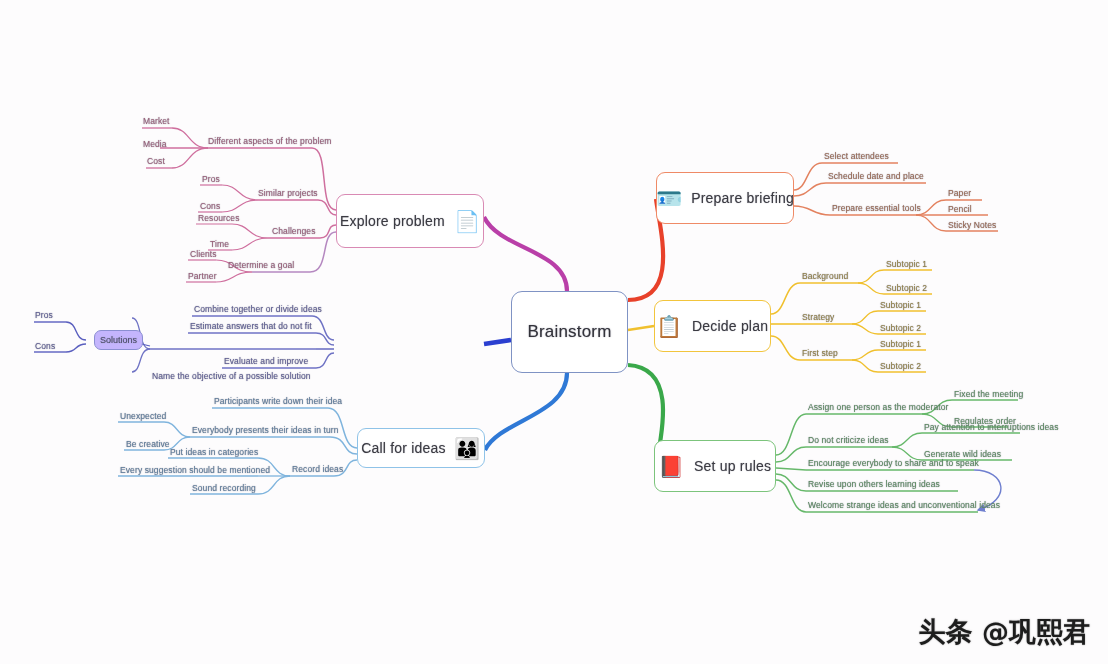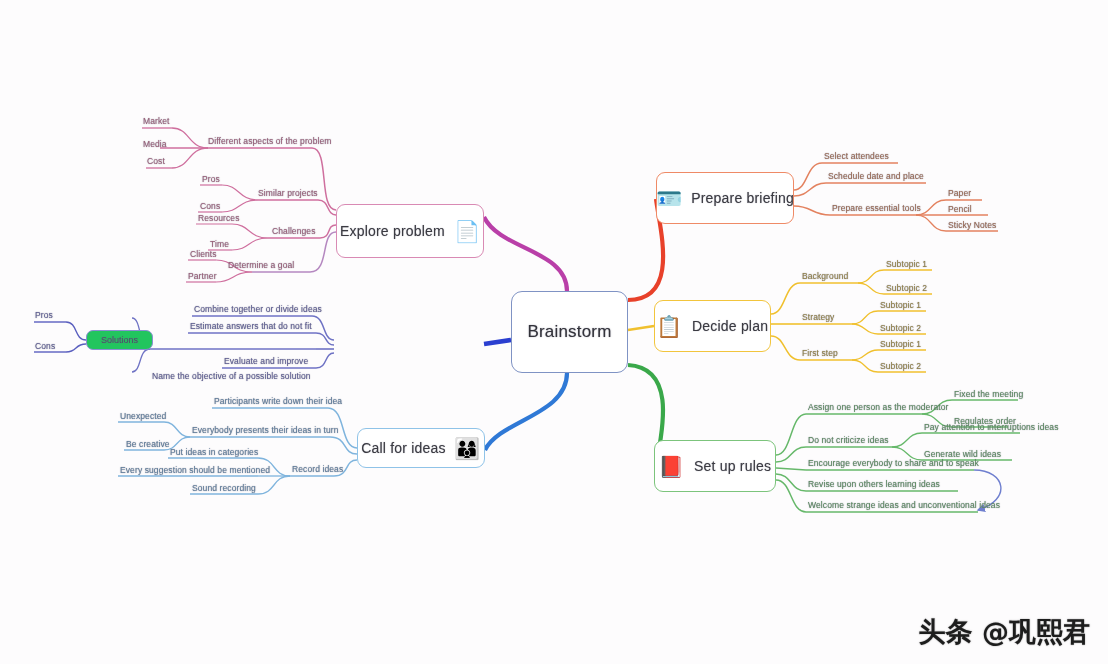--- a/index.html
+++ b/index.html
@@ -27,21 +27,21 @@
     font-size: 14px; color: #3b3b42; letter-spacing: .2px;
     text-shadow: 0 0 1.1px rgba(90,90,110,.55);
   }
 
   #root {
     left: 511px; top: 291px; width: 117px; height: 82px;
     border: 1.8px solid #7f93c4; border-radius: 11px;
   }
   #root .lbl { font-size: 17px; color: #33333a; text-shadow: 0 0 1.3px rgba(70,70,95,.6); }
 
-  .n-explore  { left: 336px; top: 204px; width: 148px; height: 54px; border-color: #d98ab4; }
+  .n-explore  { left: 336px; top: 194px; width: 148px; height: 54px; border-color: #d98ab4; }
   .n-discuss  { left: 334px; top: 320px; width: 150px; height: 54px; border-color: #7b7fd0; }
   .n-call     { left: 357px; top: 428px; width: 128px; height: 40px; border-color: #8fc3e8; }
   .n-prepare  { left: 656px; top: 172px; width: 138px; height: 52px; border-color: #ef8a66; }
   .n-decide   { left: 654px; top: 300px; width: 117px; height: 52px; border-color: #f2c53d; }
   .n-setup    { left: 654px; top: 440px; width: 122px; height: 52px; border-color: #7cc47c; }
 
   .sub {
     position: absolute;
     font-size: 8.5px;
     color: #5d6170;
@@ -52,24 +52,25 @@
   }
   .sub.pink   { color: #9b5f78; }
   .sub.purple { color: #5f5f93; }
   .sub.lblue  { color: #5f7e9b; }
   .sub.orange { color: #9b6a52; }
   .sub.yellow { color: #938247; }
   .sub.green  { color: #5b8b5f; }
 
   .boxnode {
     position: absolute;
-    background:#22c55e; border:1.3px solid #8b8fd2; border-radius:7px;
-    padding: 4px 14px; font-size: 9px; color:#4b4d68;
+    background:#c4b5fd; border:1.3px solid #8b8fd2; border-radius:7px;
+    padding: 4px 5px; font-size: 9px; color:#4b4d68;
     text-shadow: 0 0 1.1px rgba(110,110,140,.8);
     white-space: nowrap;
+    margin-left: 8px;
   }
 
   #watermark {
     position: absolute; right: 18px; bottom: 14px;
     font-size: 27px; font-weight: bold; color: #1d1d1d;
     font-family: "DejaVu Sans", sans-serif;
     text-shadow: 0 0 1.4px rgba(0,0,0,.5);
   }
 </style>
 </head>

